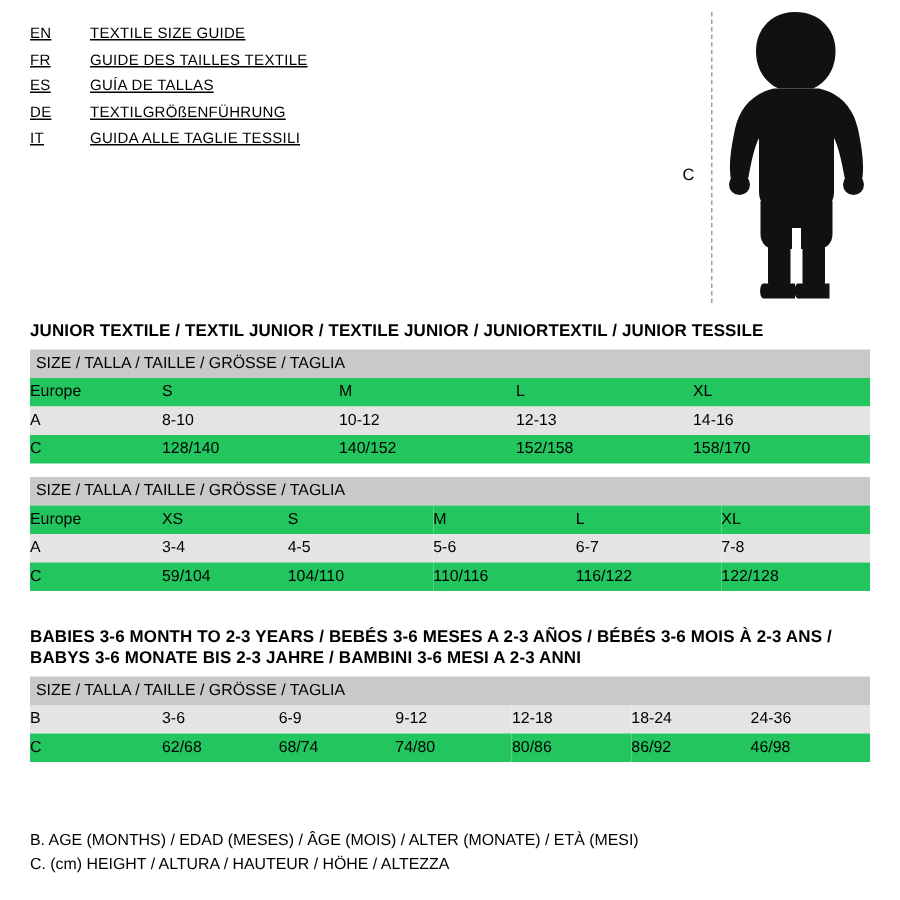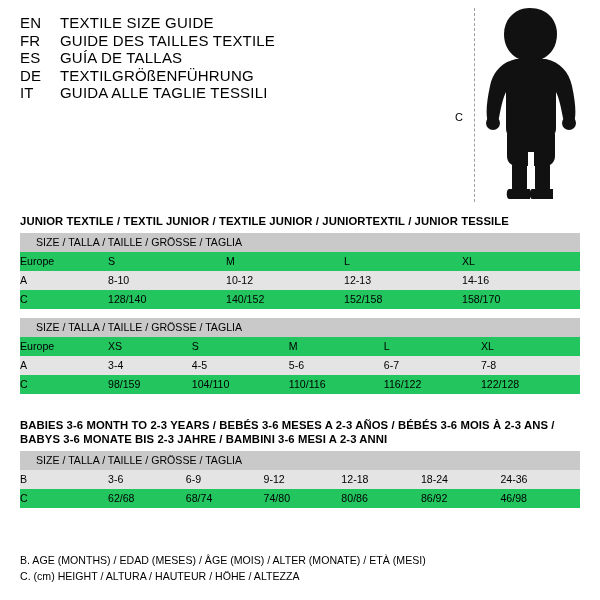--- a/index.html
+++ b/index.html
@@ -24,23 +24,24 @@
   
   .header {
     position: absolute;
     top: 14px;
     left: 20px;
     width: 420px;
   }
   .lang-row {
     display: flex;
     align-items: center;
-    font-size: 15px;
+    font-size: 10px;
     line-height: 17.5px;
     letter-spacing: 0.2px;
+    text-decoration: underline;
   }
   .lang-code {
     width: 40px;
     flex: 0 0 40px;
     font-weight: 400;
   }
   .lang-text {
     flex: 1 1 auto;
   }
 
@@ -94,21 +95,21 @@
     padding: 3px 0 3px 0;
     vertical-align: middle;
     line-height: 13px;
   }
   .hdr-row td {
     background: #c9c9c9;
     font-weight: normal;
     padding-left: 4px;
   }
   .hdr-row td.hdr-first {
-    padding-left: 16px;
+    padding-left: 4px;
   }
   .row-shade td {
     background: #e4e4e4;
   }
   .row-plain td {
     background: #22c55e;
   }
   td.label-col {
     width: 88px;
     padding-left: 4px;
@@ -228,21 +229,21 @@
       <tr class="row-shade">
         <td class="label-col">A</td>
         <td class="val-col">3-4</td>
         <td class="val-col">4-5</td>
         <td class="val-col">5-6</td>
         <td class="val-col">6-7</td>
         <td class="val-col">7-8</td>
       </tr>
       <tr class="row-plain">
         <td class="label-col">C</td>
-        <td class="val-col">98/159</td>
+        <td class="val-col">59/104</td>
         <td class="val-col">104/110</td>
         <td class="val-col">110/116</td>
         <td class="val-col">116/122</td>
         <td class="val-col">122/128</td>
       </tr>
     </tbody>
       </table>
   </div>
 
   <div class="section" style="top: 418px;">

